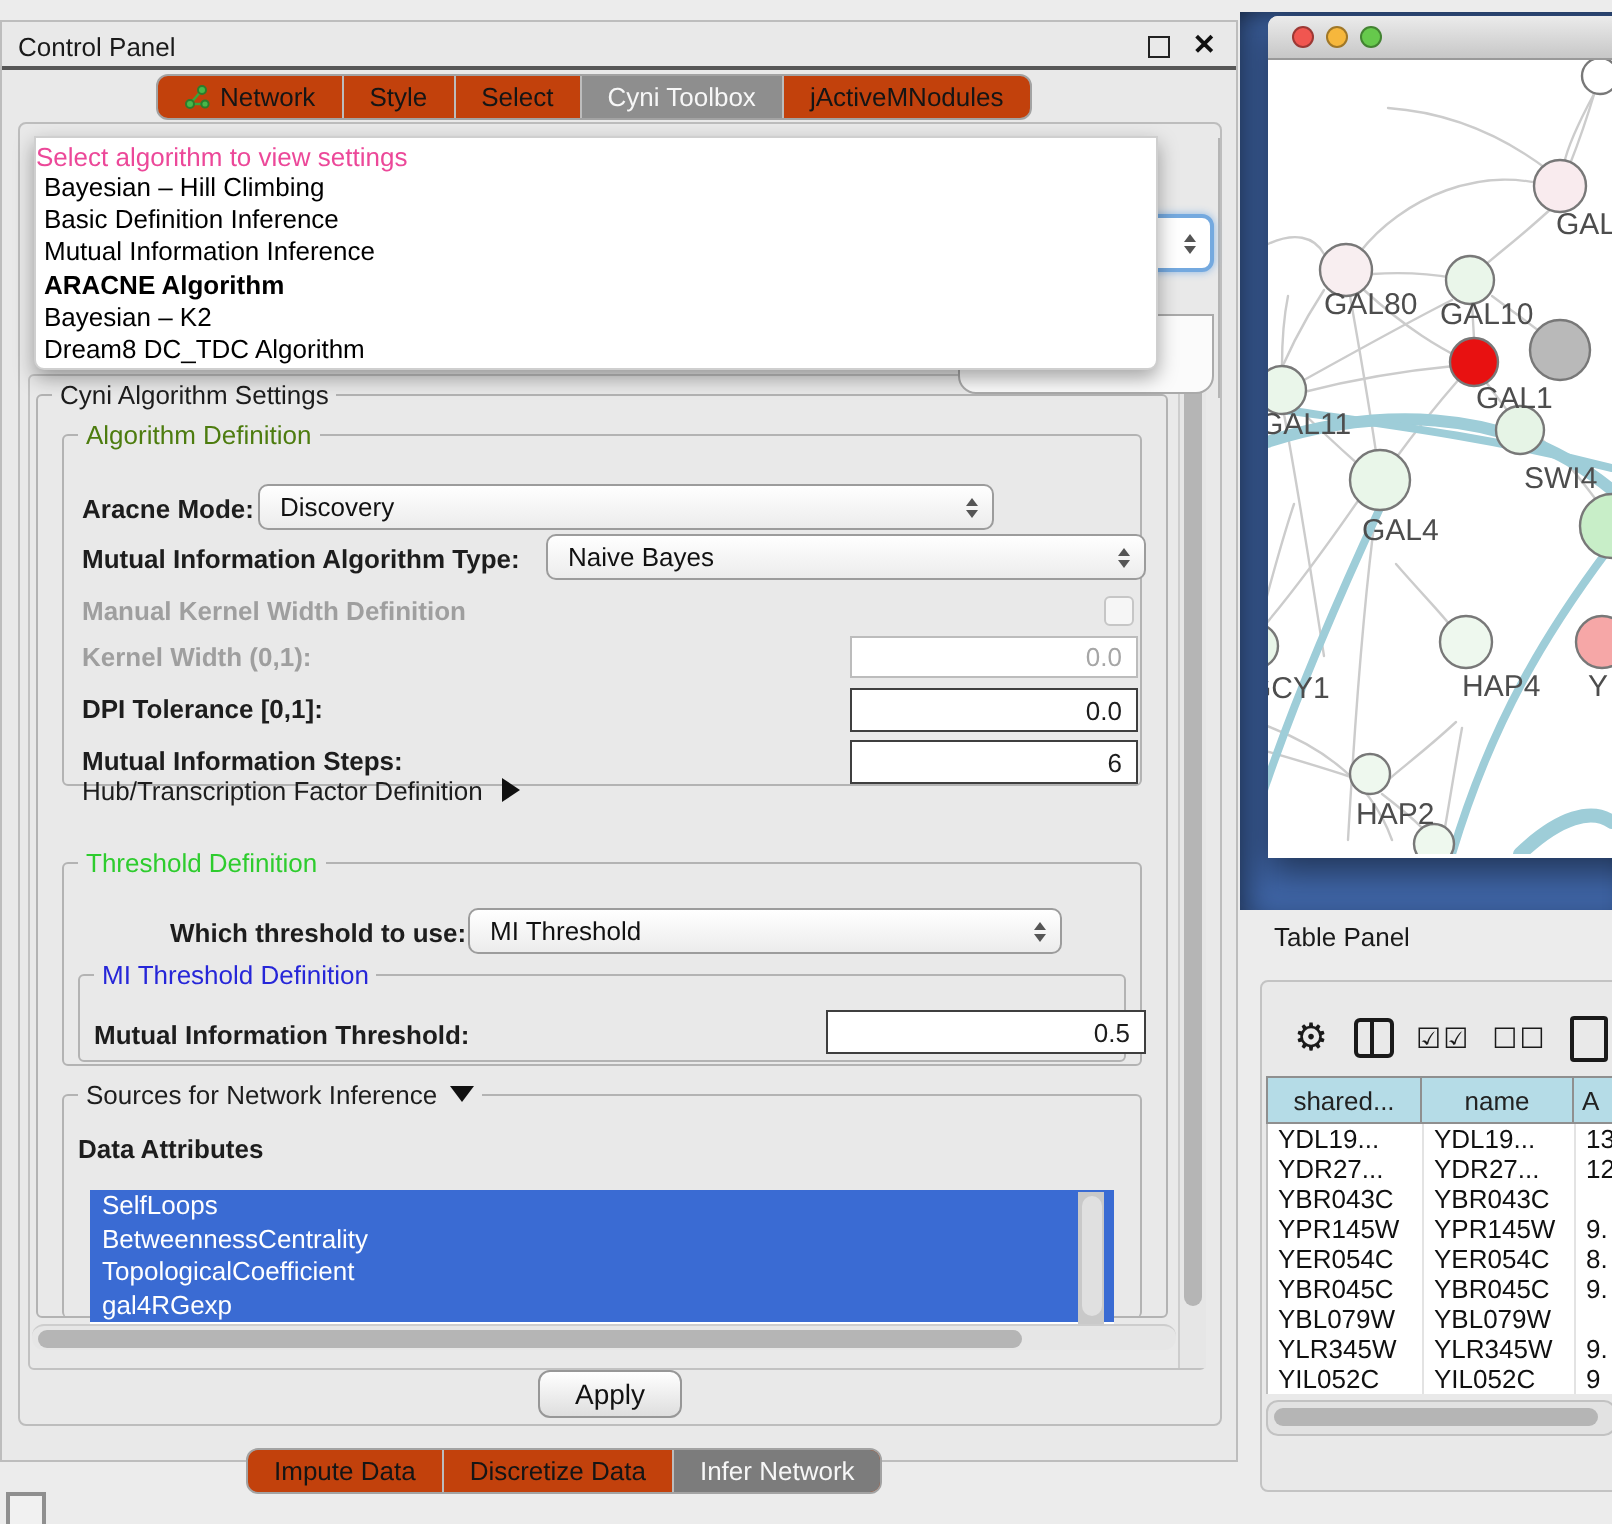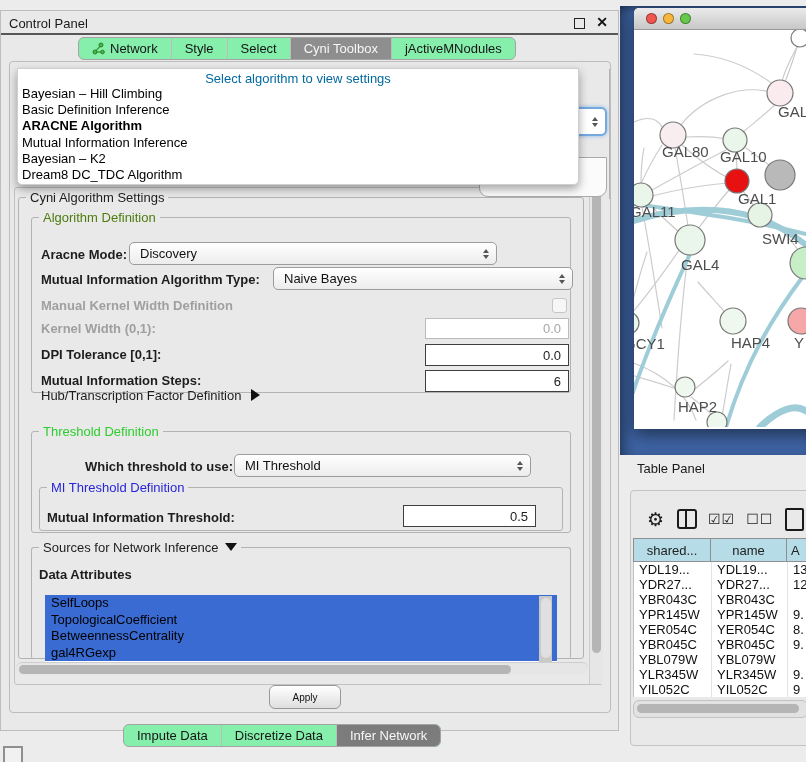--- a/index.html
+++ b/index.html
@@ -6,21 +6,21 @@
   body{width:806px;height:762px;position:relative;overflow:hidden;background:#ececec;
        font-family:"Liberation Sans",sans-serif;font-size:13px;color:#1d1d1d;}
   
   .cpanel{position:absolute;left:0;top:10px;width:619px;height:721px;background:#e9e9e9;
           border:1px solid #bdbdbd;box-sizing:border-box}
   .cp-title{position:absolute;left:8px;top:5px;font-size:13px;color:#1a1a1a}
   .float-ico{position:absolute;top:7px;right:33px;width:9px;height:9px;border:1.5px solid #222;background:#e9e9e9}
   .close-ico{position:absolute;top:3px;right:10px;font-size:14px;font-weight:bold;color:#111}
   .cp-darkline{position:absolute;left:0;top:22px;width:100%;height:2px;background:#575757}
   .tabbar{position:absolute;display:flex;border:1px solid #a3a3a3;border-radius:6px;overflow:hidden;
-          background:#86efac;height:23px;box-sizing:border-box}
+          background:#c2410c;height:23px;box-sizing:border-box}
   .tab{display:flex;align-items:center;gap:5px;padding:0 13px;font-size:13px;color:#151515;
        border-right:1px solid #bcbcbc;white-space:nowrap}
   .tab:last-child{border-right:none}
   .tab.sel{background:#8e8e8e;color:#f7f7f7}
   .tabdark .tab.sel{background:#7c7c7c}
   
   .p1{position:absolute;left:8px;top:50px;width:602px;height:652px;border:1px solid #bdbdbd;
       border-radius:4px;background:#e9e9e9;box-sizing:border-box}
   .p2{position:absolute;left:13px;top:176px;width:589px;height:498px;border:1px solid #c2c2c2;
       border-radius:3px;background:#e9e9e9;box-sizing:border-box}
@@ -36,40 +36,40 @@
   .stepper .up{border-bottom:4px solid #555}
   .stepper .dn{border-top:4px solid #555}
   .inp{position:absolute;box-sizing:border-box;background:#fff;font-size:13px;display:flex;
        align-items:center;justify-content:flex-end;padding:0 7px}
   .inp.strong{border:1px solid #3f3f3f}
   .inp.weak{border:1px solid #bcbcbc;color:#a6a6a6}
   .chk{position:absolute;width:13px;height:13px;border:1px solid #c6c6c6;border-radius:3px;background:#f6f6f6}
   
   .ddown{position:absolute;left:16px;top:57px;width:560px;height:115px;background:#fff;
          border:1px solid #cfcfcf;border-radius:0 0 5px 5px;box-shadow:0 4px 10px rgba(0,0,0,.35);z-index:30}
-  .dd-ph{text-align:center;color:#0369a1;font-size:13px;padding-top:2px;height:15px}
+  .dd-ph{text-align:left;color:#ec4899;font-size:13px;padding-top:2px;height:15px}
   .dd-item{font-size:13px;line-height:16.2px;padding-left:4px;color:#000;white-space:nowrap}
   .dd-item.bold{font-weight:bold}
   
   .frag-combo{position:absolute;left:500px;top:96px;width:106px;height:29px;border:2px solid #74a9df;
               border-radius:6px;background:#fff;box-shadow:0 0 4px #8ab6e4;z-index:5;box-sizing:border-box}
   .frag-box{position:absolute;left:478px;top:146px;width:128px;height:40px;border:1px solid #aaa;
             border-radius:0 0 9px 9px;background:#fbfbfb;z-index:4;box-sizing:border-box}
   .frag-vline{position:absolute;left:608px;top:58px;width:0;height:130px;border-left:1px solid #b5b5b5;z-index:4}
   
   .sb-track-v{position:absolute;background:#e6e6e6;border-left:1px solid #cdcdcd}
   .sb-track-h{position:absolute;background:#e6e6e6;border-top:1px solid #cdcdcd;border-radius:6px}
   .sb-thumb{position:absolute;background:#b5b5b5;border-radius:6px}
   
   .attrlist{position:absolute;left:44px;top:584px;width:512px;height:70px;background:#fff;overflow:hidden}
-  .attr-item{height:16.5px;line-height:16.5px;color:#000000;background:var(--sel,#3a6bd3);
+  .attr-item{height:16.5px;line-height:16.5px;color:#ffffff;background:var(--sel,#3a6bd3);
              padding-left:6px;font-size:13px}
   .applybtn{position:absolute;left:268px;top:674px;width:70px;height:22px;border:1px solid #979797;
             border-radius:6px;background:linear-gradient(#ffffff,#dedede);display:flex;align-items:center;
-            justify-content:center;font-size:10px;color:#111}
+            justify-content:center;font-size:14px;color:#111}
   .arrow-r{display:inline-block;width:0;height:0;border-top:6px solid transparent;
            border-bottom:6px solid transparent;border-left:9px solid #111;margin-left:10px;vertical-align:-1px}
   .arrow-d{display:inline-block;width:0;height:0;border-left:6px solid transparent;
            border-right:6px solid transparent;border-top:8px solid #111;margin-left:6px;vertical-align:1px}
   
   .desktop{position:absolute;left:620px;top:6px;width:186px;height:449px;background:var(--desk,#3f65a6);
            overflow:hidden;box-shadow:inset 10px 0 14px -6px rgba(0,0,0,.45), inset 0 8px 10px -6px rgba(0,0,0,.35)}
   .netwin{position:absolute;left:14px;top:2px;width:200px;height:421px;background:#fff;
           border-radius:5px 5px 0 0;box-shadow:0 6px 18px rgba(0,0,0,.5)}
   .nettitle{position:absolute;left:0;top:0;width:100%;height:22px;border-radius:5px 5px 0 0;
@@ -141,22 +141,22 @@
   </div>
   <div class="frag-box"></div>
   <div class="frag-vline"></div>
 
   <div class="p2"></div>
 
   <div class="ddown">
     <div class="dd-ph">Select algorithm to view settings</div>
     <div class="dd-item">Bayesian – Hill Climbing</div>
     <div class="dd-item">Basic Definition Inference</div>
+    <div class="dd-item">Mutual Information Inference</div>
     <div class="dd-item bold">ARACNE Algorithm</div>
-    <div class="dd-item">Mutual Information Inference</div>
     <div class="dd-item">Bayesian – K2</div>
     <div class="dd-item">Dream8 DC_TDC Algorithm</div>
   </div>
 
   <div class="groupbox" style="left:17px;top:186px;width:566px;height:462px">
     <span class="gtitle">Cyni Algorithm Settings</span>
   </div>
 
   <div class="groupbox" style="left:30px;top:206px;width:540px;height:176px">
     <span class="gtitle" style="color:#4d7c0f">Algorithm Definition</span>
@@ -198,30 +198,30 @@
     <span>MI Threshold</span>
     <span class="stepper">
         <i class="up"></i>
         <i class="dn"></i>
       </span>
   </div>
   <div class="groupbox" style="left:38px;top:476px;width:524px;height:44px">
     <span class="gtitle" style="color:#2626d8">MI Threshold Definition</span>
   </div>
   <div class="lbl" style="left:46px;top:499px">Mutual Information Threshold:</div>
-  <div class="inp strong" style="left:402px;top:494px;width:133px;height:22px">0.5</div>
+  <div class="inp strong" style="left:412px;top:494px;width:160px;height:22px">0.5</div>
 
   <div class="groupbox" style="left:30px;top:536px;width:540px;height:112px;border-bottom:none">
     <span class="gtitle"><span>Sources for Network Inference</span><span class="arrow-d"></span></span>
   </div>
   <div class="lbl" style="left:38px;top:556px">Data Attributes</div>
   <div class="attrlist">
     <div class="attr-item">SelfLoops</div>
+    <div class="attr-item">BetweennessCentrality</div>
     <div class="attr-item">TopologicalCoefficient</div>
-    <div class="attr-item">BetweennessCentrality</div>
     <div class="attr-item">gal4RGexp</div>
   </div>
   <div class="sb-track-v" style="left:538px;top:585px;width:13px;height:68px;background:#c9c9c9;border:none">
     <div class="sb-thumb" style="left:1.5px;top:2px;width:10px;height:60px;background:#e0e0e0"></div>
   </div>
 
   <div class="sb-track-v" style="left:588px;top:177px;width:13px;height:496px">
     <div class="sb-thumb" style="left:2px;top:3px;width:9px;height:462px"></div>
   </div>
   <div class="sb-track-h" style="left:15px;top:651px;width:572px;height:12px">

